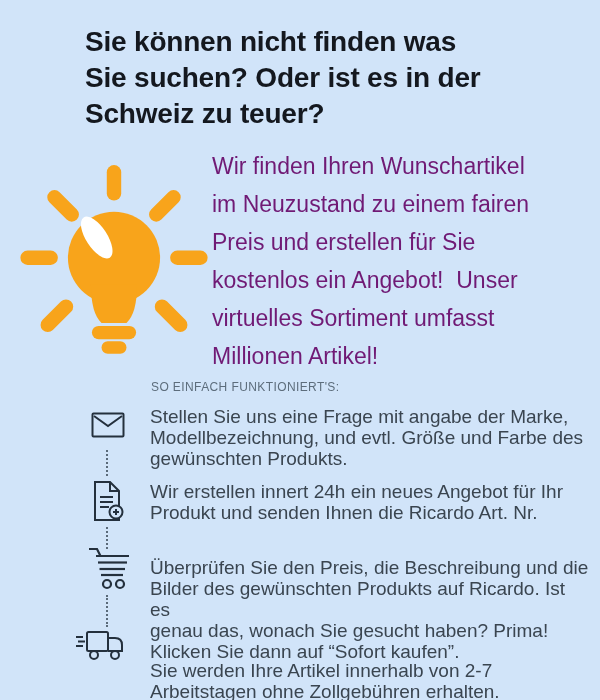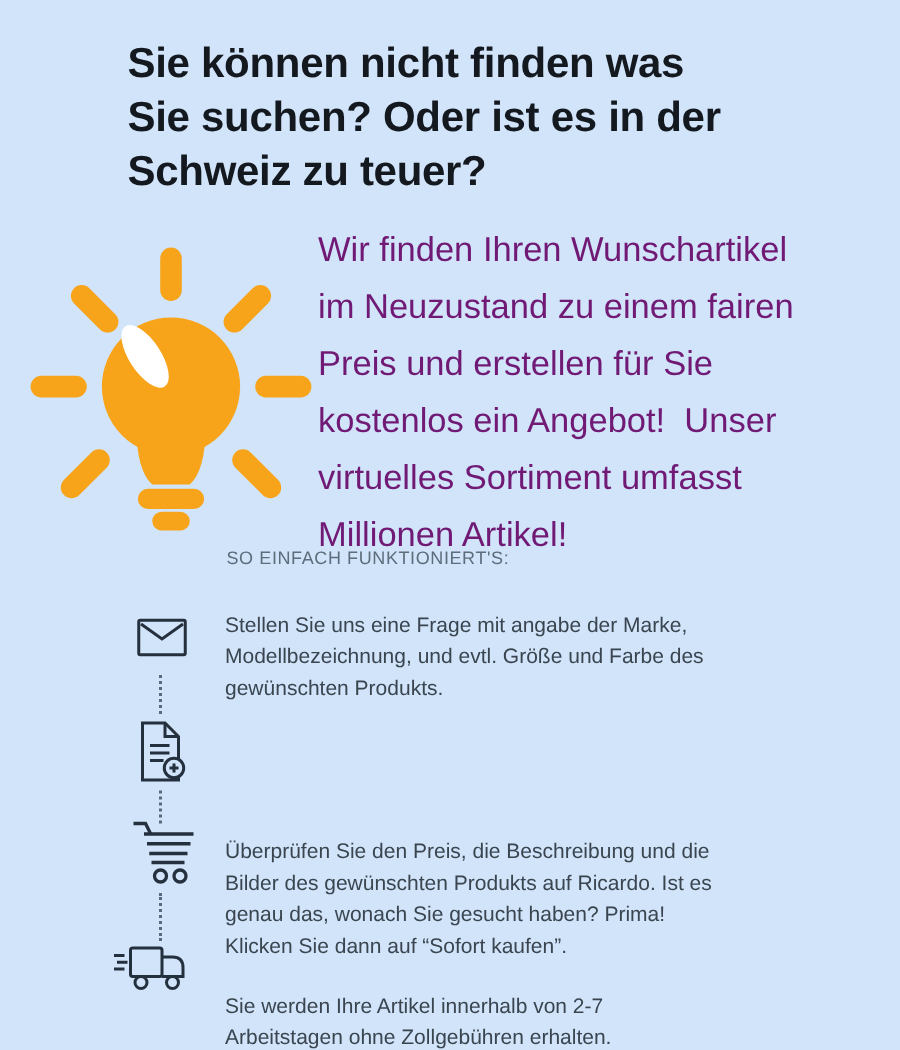--- a/index.html
+++ b/index.html
@@ -17,26 +17,26 @@
     color:#14181f;letter-spacing:-0.2px;
   }
   .bulb{
     position:absolute;left:18px;top:162px;width:192px;height:202px;
   }
   .intro-text{
     position:absolute;left:212px;top:147px;width:380px;
     font-size:23px;line-height:38px;color:#701a75;
   }
   .how-title{
-    position:absolute;left:151px;top:365px;
+    position:absolute;left:151px;top:380px;
     font-size:12px;letter-spacing:0.4px;color:#5d6d7c;
   }
   .step-text{
     position:absolute;left:150px;width:440px;
-    font-size:14px;line-height:21px;color:#3a4550;
+    font-size:19px;line-height:21px;color:#3a4550;
   }
   #step1-text{top:406px;}
   #step2-text{top:481px;}
   #step3-text{top:537px;margin-top:20px;}
   #step4-text{top:660px;}
   .step-icon{position:absolute;}
   #envelope-icon{left:91px;top:412px;width:34px;height:26px;}
   #document-icon{left:90px;top:480px;width:34px;height:42px;}
   #cart-icon{left:86px;top:545px;width:46px;height:46px;}
   #truck-icon{left:74px;top:628px;width:52px;height:34px;}
@@ -103,20 +103,22 @@
     <svg viewBox="0 0 34 42" width="34" height="42" fill="none" stroke="#24303d" stroke-width="2">
       <path d="M5 2 H20 L29 11 V40 H5 Z"></path>
       <path d="M20 2 V11 H29"></path>
       <path d="M10 17 H23"></path>
       <path d="M10 22 H23"></path>
       <path d="M10 27 H19"></path>
       <circle cx="26" cy="32" r="6.5" fill="#d1e4f9"></circle>
       <path d="M26 29 V35 M23 32 H29"></path>
     </svg>
   </div>
+  <div class="step-text pre" id="step2-text">Wir erstellen innert 24h ein neues Angebot für Ihr
+Produkt und senden Ihnen die Ricardo Art. Nr.</div>
   <div class="connector" id="conn2"></div>
 
   <div class="step-icon" id="cart-icon">
     <svg viewBox="0 0 46 46" width="46" height="46" fill="none" stroke="#24303d" stroke-width="2.2">
       <path d="M3 4 H11 L14.5 11"></path>
       <path d="M10 11 H43"></path>
       <path d="M12 17.5 H41"></path>
       <path d="M13.5 24 H39"></path>
       <path d="M15 30 H37"></path>
       <circle cx="21" cy="39" r="4"></circle>

